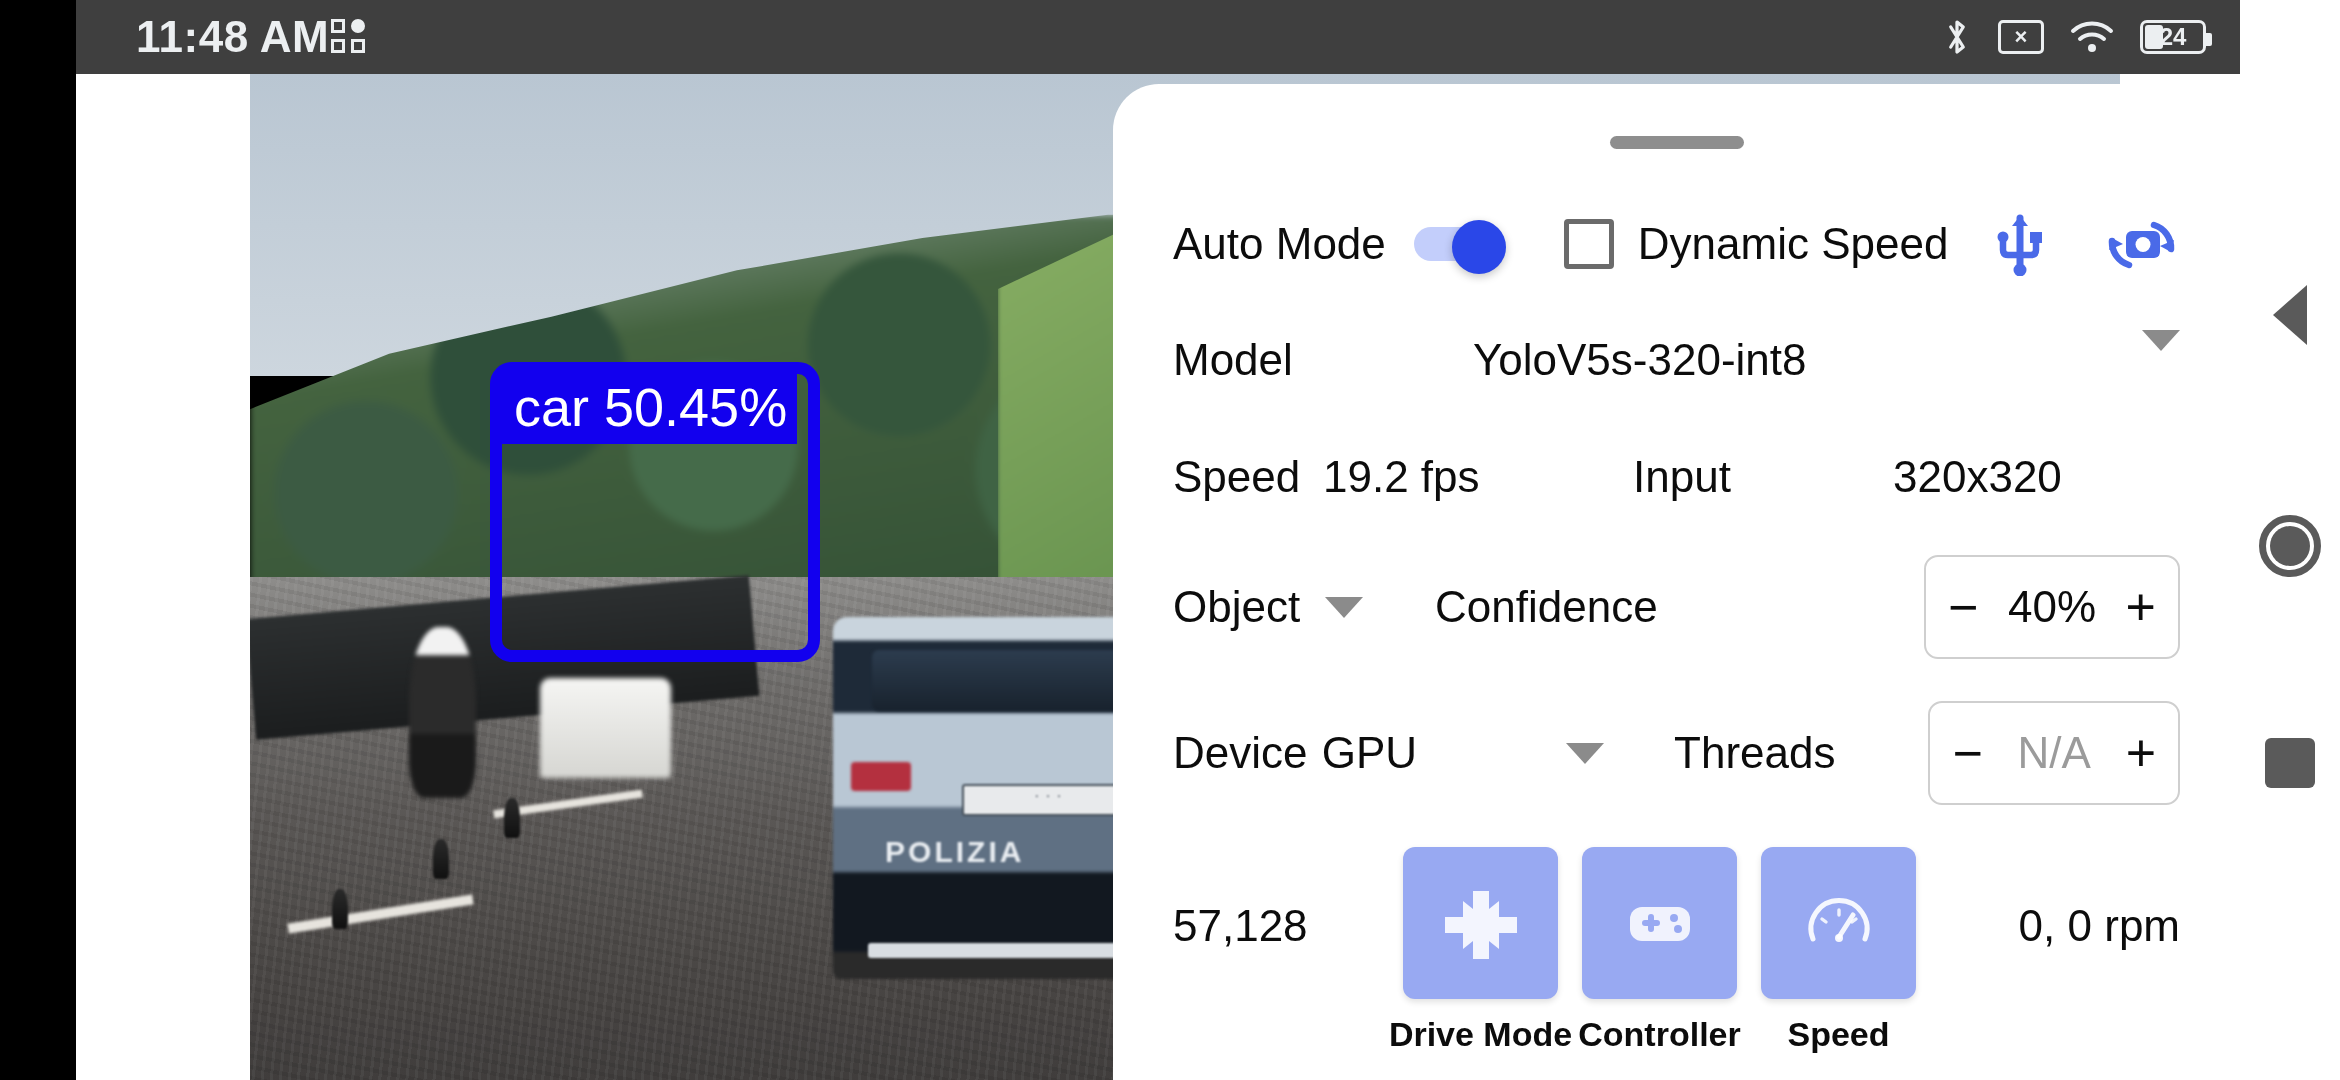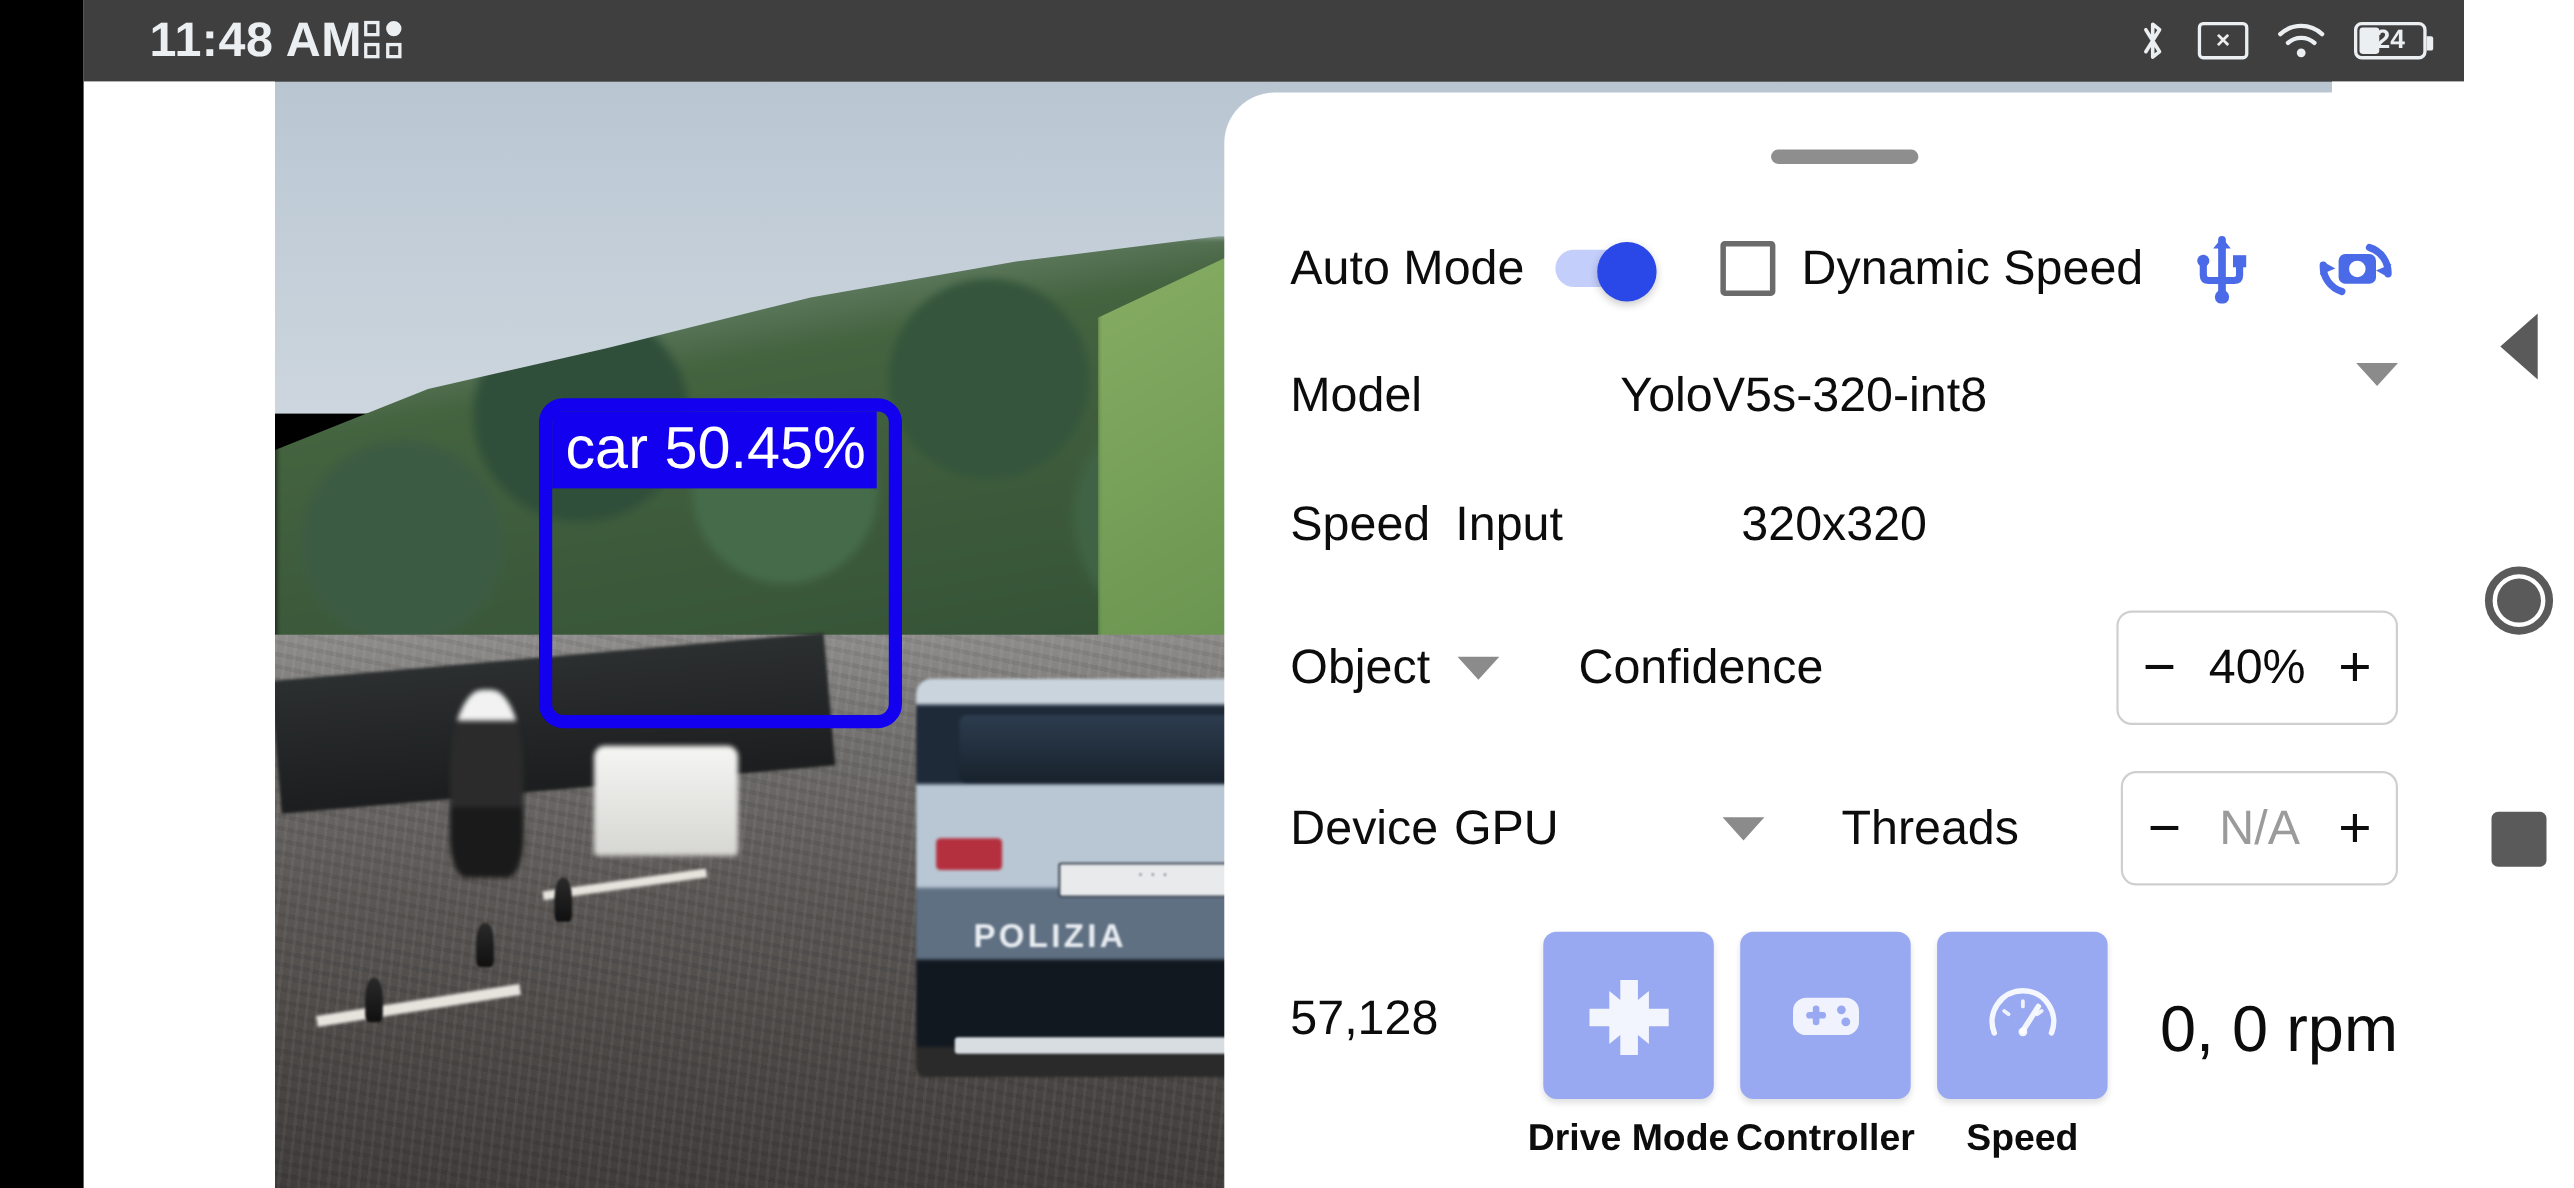--- a/index.html
+++ b/index.html
@@ -185,21 +185,21 @@
   .stepper { margin-left:auto; width:256px; height:104px; border:2px solid #cfcfcf;
       border-radius:14px; display:flex; align-items:center; justify-content:space-between;
       padding:0 22px; background:#fff; }
   .step-minus, .step-plus { font-size:52px; color:#0c0c0c; line-height:1; font-weight:400; }
   .step-val { font-size:44px; color:#0c0c0c; }
   .step-val.na { color:#9b9b9b; }
 
   
   #row-actions { margin-top:42px; display:flex; align-items:flex-start; }
   #telemetry-left  { font-size:44px; color:#0c0c0c; width:230px; padding-top:54px; }
-  #telemetry-right { font-size:59px; color:#0c0c0c; padding-top:54px; margin-left:auto; text-align:right; }
+  #telemetry-right { font-size:44px; color:#0c0c0c; padding-top:54px; margin-left:auto; text-align:right; }
   .action-group { display:flex; gap:24px; }
   .action-item { width:155px; display:flex; flex-direction:column; align-items:center; }
   .action-tile { width:155px; height:152px; background:#98a9f2; border-radius:12px;
       display:flex; align-items:center; justify-content:center;
       box-shadow:0 3px 6px rgba(0,0,0,.12); }
   .action-label { margin-top:16px; font-size:34px; font-weight:700; color:#0c0c0c; white-space:nowrap; }
 
   
   #nav-bar { position:absolute; left:2240px; top:0; width:100px; height:1080px;
     background:#ffffff; z-index:45; }
@@ -324,20 +324,21 @@
     </div>
 
     <div class="row" id="row-model">
       <span class="label-lg">Model</span>
       <span id="model-value">YoloV5s-320-int8</span>
       <span id="model-caret"><span class="caret"></span></span>
     </div>
 
     <div class="row" id="row-speed">
       <span class="c1">Speed</span>
+      <span class="c2">19.2 fps</span>
       <span class="c3">Input</span>
       <span class="c4">320x320</span>
     </div>
 
     <div class="row" id="row-object">
       <span class="cell-label">Object</span>
       <span class="cell-caret">
           <span class="caret"></span>
         </span>
       <span class="cell-label2">Confidence</span>

